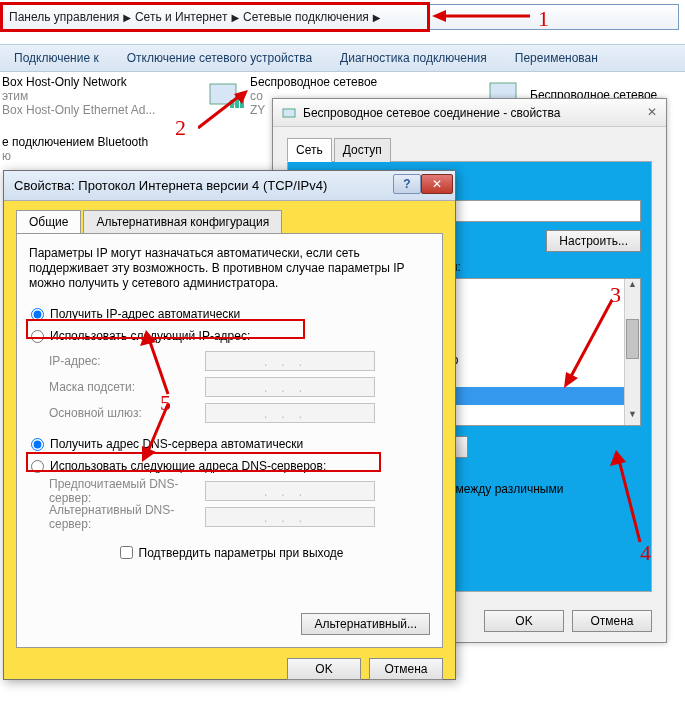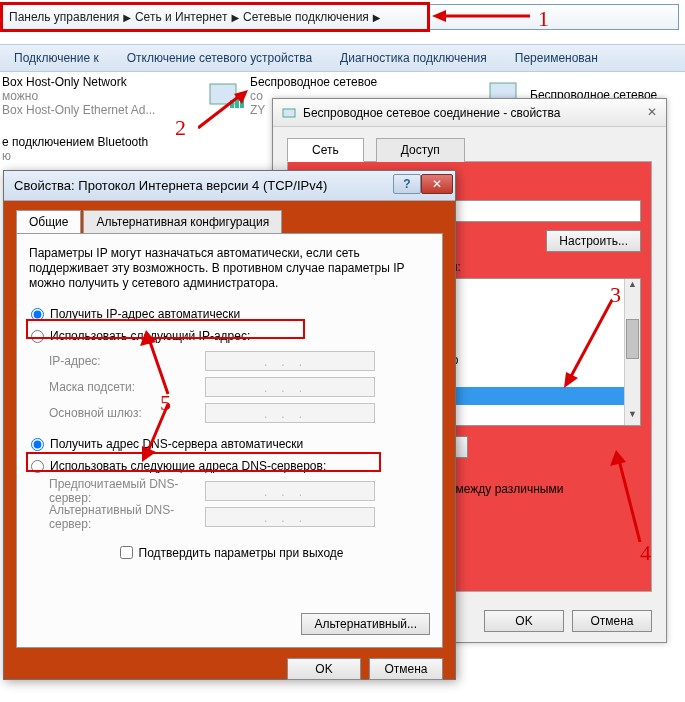--- a/index.html
+++ b/index.html
@@ -20,38 +20,38 @@
   .conn-ico { width: 42px; height: 40px; margin-right: 6px; }
   .conn-lines { line-height: 14px; font-size: 12px; }
   
   
   .mid-dialog { position: absolute; top: 98px; left: 272px; width: 395px; height: 545px; background: #f0f0f0; border: 1px solid #8a8a8a; box-shadow: 0 0 6px rgba(0,0,0,.25); }
   .mid-title { height: 28px; background: linear-gradient(#fcfcfc,#e8e8e8); display: flex; align-items: center; padding: 8px 8px; border-bottom: 1px solid #ccc; }
   .mid-title svg { margin-right: 6px; }
   .mid-close { position: absolute; right: 4px; top: 4px; width: 20px; height: 18px; text-align: center; line-height: 16px; color: #666; border: 1px solid transparent; }
   .mid-body { padding: 10px 14px; position: relative; height: calc(100% - 28px); }
   .tabs2 { display: flex; border-bottom: 1px solid #aaa; }
-  .tab2 { padding: 4px 24px; border: 1px solid #aaa; border-bottom: none; margin-right: 12px; background: #e9e9e9; position: relative; top: 1px; }
+  .tab2 { padding: 4px 8px; border: 1px solid #aaa; border-bottom: none; margin-right: 2px; background: #e9e9e9; position: relative; top: 1px; }
   .tab2.active { background: #fff; border-bottom: 1px solid #fff; }
-  .mid-panel { border: 1px solid #aaa; border-top: none; background: #ef4444; padding: 10px; height: 430px; position: relative; }
+  .mid-panel { border: 1px solid #aaa; border-top: none; background: #0ea5e9; padding: 10px; height: 430px; position: relative; }
   .adapter-box { width: 100%; height: 22px; border: 1px solid #999; padding: 2px 4px; background: #fff; margin-top: 28px; }
   .btn { display: inline-block; min-width: 80px; padding: 3px 12px; background: linear-gradient(#f7f7f7,#e1e1e1); border: 1px solid #8a8a8a; text-align: center; }
   .configure-row { text-align: right; margin: 8px 0; }
   .comp-list { border: 1px solid #999; background: #fff; height: 148px; overflow: hidden; position: relative; }
   .comp-list .row { padding: 2px 4px; }
   .comp-list .row.sel { background: #3498ed; color: #fff; }
   .scrollbar { position: absolute; right: 0; top: 0; bottom: 0; width: 16px; background: #eee; border-left: 1px solid #ccc; }
   .scrollbar .thumb { position: absolute; left: 1px; right: 1px; top: 40px; height: 40px; background: #c4c4c4; border: 1px solid #999; }
   .scrollbar .arr { position: absolute; left: 0; right: 0; height: 16px; text-align: center; font-size: 9px; color: #555; }
   .mid-btn-row { display: flex; gap: 10px; margin-top: 10px; }
   .desc-box { margin-top: 16px; padding: 8px 6px; font-size: 12px; }
   .mid-footer { position: absolute; bottom: 10px; right: 14px; display: flex; gap: 8px; }
   
   
-  .front-dialog { position: absolute; top: 170px; left: 3px; width: 453px; height: 510px; background: #c2410c; border: 1px solid #707070; box-shadow: 2px 2px 10px rgba(0,0,0,.35); }
+  .front-dialog { position: absolute; top: 170px; left: 3px; width: 453px; height: 510px; background: #fde047; border: 1px solid #707070; box-shadow: 2px 2px 10px rgba(0,0,0,.35); }
   .front-titlebar { height: 30px; display: flex; align-items: center; background: linear-gradient(#e6eff9,#d1dff0); padding-left: 10px; position: relative; border-bottom: 1px solid #aab; }
   .front-title-text { font-size: 13px; }
   .front-help { position: absolute; right: 34px; top: 3px; width: 28px; height: 20px; background: linear-gradient(#e5ecf6,#c3d3e8); border: 1px solid #7a93b5; color: #2a5c9a; text-align: center; line-height: 18px; font-weight: bold; border-radius: 2px; }
   .front-close { position: absolute; right: 2px; top: 3px; width: 32px; height: 20px; background: linear-gradient(#e07a76,#c0392b); border: 1px solid #7a2c22; text-align: center; line-height: 18px; color: #fff; border-radius: 2px; }
   .front-body { padding: 8px 12px 28px 12px; position: relative; height: calc(100% - 30px); }
   .ftabs { display: flex; }
   .ftab { padding: 4px 12px; border: 1px solid #999; border-bottom: none; background: #e9e9e9; margin-right: 2px; position: relative; top: 1px; }
   .ftab.active { background: #fcfcfc; border-bottom: 1px solid #fcfcfc; }
   .fpanel { border: 1px solid #999; background: #fcfcfc; padding: 12px; height: 415px; position: relative; }
   .info-p { margin: 0 0 14px 0; line-height: 15px; }
@@ -91,21 +91,21 @@
   <div class="toolbar-item">Подключение к</div>
   <div class="toolbar-item">Отключение сетевого устройства</div>
   <div class="toolbar-item">Диагностика подключения</div>
   <div class="toolbar-item">Переименован</div>
 </div>
 
 <div class="conn-area">
   <div class="conn-item" style="top:0;left:0;">
     <div class="conn-lines">
       <div>Box Host-Only Network</div>
-      <div style="color:#888">можно</div>
+      <div style="color:#888">этим</div>
       <div style="color:#888">Box Host-Only Ethernet Ad...</div>
     </div>
   </div>
   <div class="conn-item" style="top:0;left:200px;">
     <svg class="conn-ico">
         <rect x="8" y="8" width="26" height="20" fill="#d6e6f6" stroke="#6a8"></rect>
         <rect x="28" y="24" width="4" height="8" fill="#3b9"></rect>
         <rect x="33" y="20" width="4" height="12" fill="#3b9"></rect>
         <rect x="38" y="16" width="4" height="16" fill="#3b9"></rect>
       </svg>

